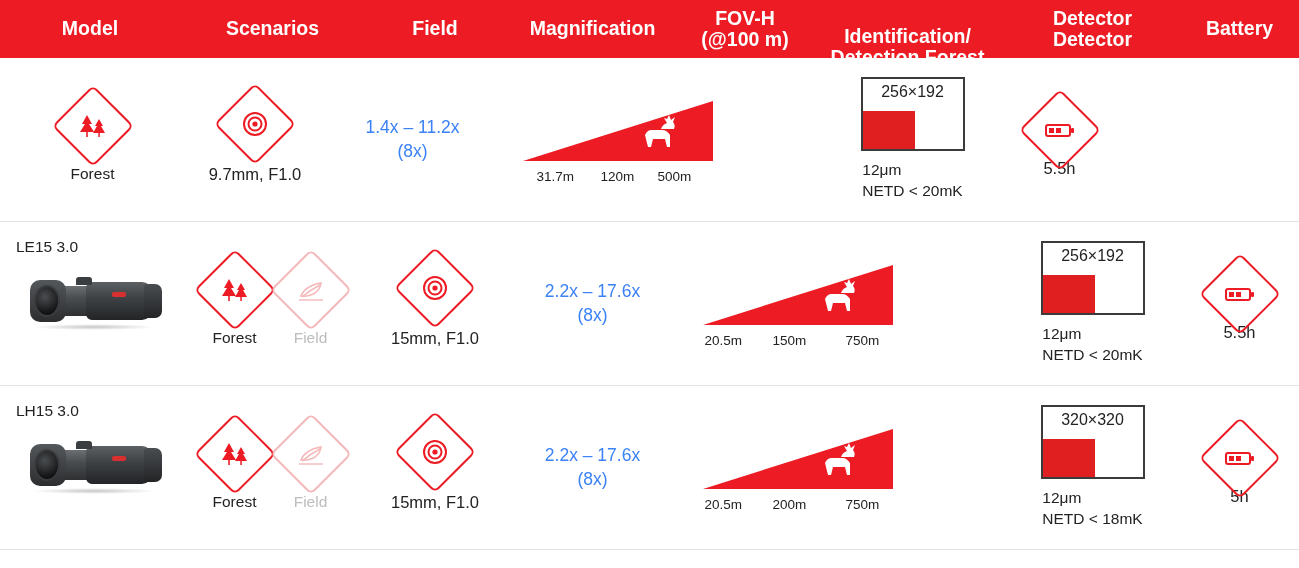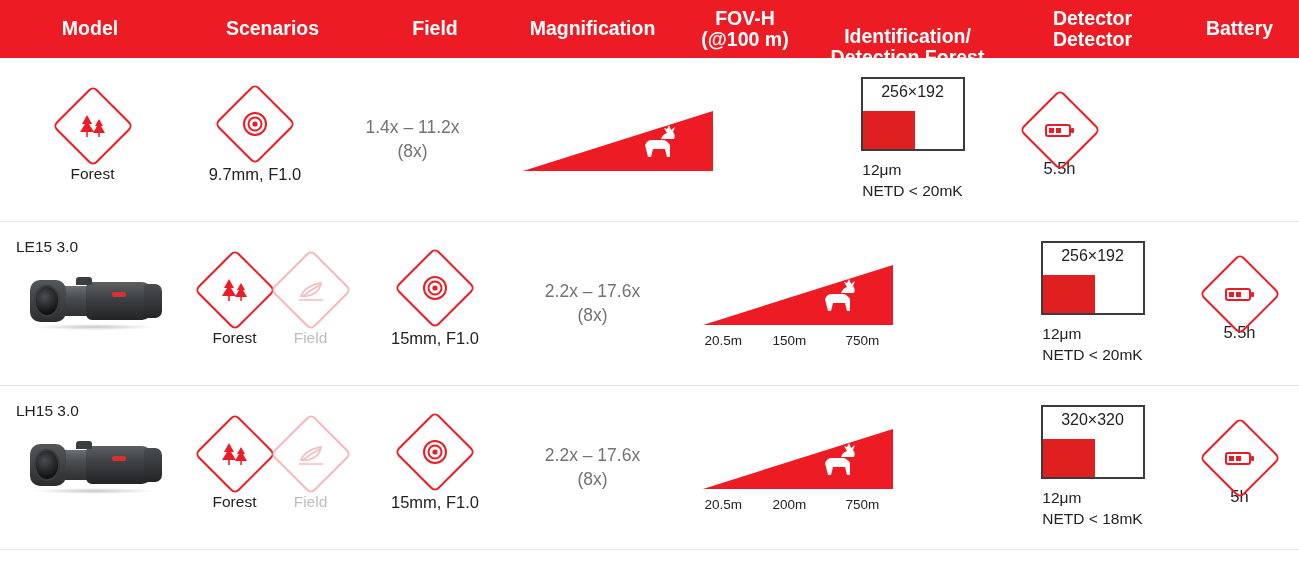--- a/index.html
+++ b/index.html
@@ -156,21 +156,21 @@
   .icon-block {
     display: flex; flex-direction: column; align-items: center;
   }
   .scenarios-wrap { display: flex; gap: 18px; align-items: flex-start; }
 
   
   .lens-text { margin-top: 12px; font-size: 16.5px; color: #222; }
 
   
   .mag-text {
-    font-size: 17.5px; color: #737373; text-align: center; line-height: 1.35;
+    font-size: 17.5px; color: #3b82f6; text-align: center; line-height: 1.35;
   }
 
   
   .range-area {
     display: flex; flex-direction: column; align-items: center; justify-content: center;
     width: 325px; height: 100%;
   }
   .range-graphic { position: relative; width: 300px; height: 78px; }
   .range-labels {
     position: relative; width: 300px; height: 20px;
@@ -279,20 +279,25 @@
     </div>
 
     <div class="range-area">
       <div class="range-graphic">
         <svg width="300" height="78" viewBox="0 0 300 78">
           <polygon points="10,70 200,70 200,10 10,70" fill="#ED1C24"></polygon>
           <path d="M132 44 c2-4 4-5 7-5 l10 0 c4 0 6 2 8 5 l0 12 l-3 0 l-2-8 l-12 0 l-2 8 l-3 0 z
                    M148 38 c1-3 3-5 6-6 l-3-5 l3 1 l2-4 l2 5 l4-3 l-2 5 c2 2 2 5 1 7 z" fill="#ffffff"></path>
         </svg>
       </div>
+      <div class="range-labels">
+        <span style="left:24px">31.7m</span>
+        <span style="left:88px">120m</span>
+        <span style="left:145px">500m</span>
+      </div>
     </div>
 
     <div class="cell c-thermal">
       <div class="thermal-box">
         <div class="res">256×192</div>
         <div class="fill"></div>
       </div>
       <div class="thermal-text">
         <div>12μm</div>
         <div>NETD &lt; 20mK</div>

